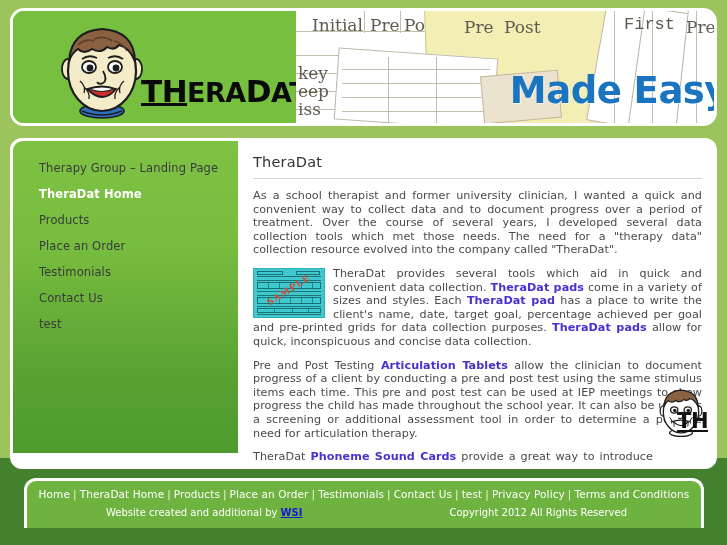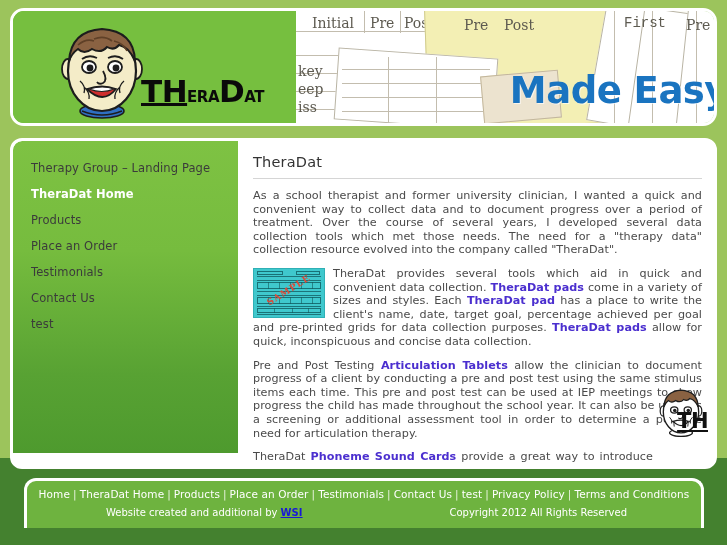--- a/index.html
+++ b/index.html
@@ -56,21 +56,21 @@
   #wordmark {
     position: absolute;
     left: 128px; top: 62px;
     color: #0a0a0a;
     font-family: "DejaVu Sans", "Liberation Sans", sans-serif;
     font-weight: bold;
     letter-spacing: -0.5px;
     white-space: nowrap;
   }
   #wordmark .big { font-size: 31px; }
-  #wordmark .small { font-size: 15px; }
+  #wordmark .small { font-size: 27px; }
   #wordmark .ul { text-decoration: underline; text-underline-offset: 1px; }
 
   
   #header-right {
     position: absolute;
     left: 283px; top: 0;
     width: 438px; height: 112px;
     overflow: hidden;
     background: #fdfdf6;
   }
@@ -88,21 +88,21 @@
   }
   .rule-v {
     position: absolute;
     background: #c3bdae;
     width: 1px;
   }
   .hdrword {
     position: absolute;
     font-family: "DejaVu Serif", "Liberation Serif", serif;
     color: #5d5a50;
-    font-size: 14px;
+    font-size: 17px;
     white-space: nowrap;
   }
   #banner-text {
     position: absolute;
     left: 0; top: 0;
     width: 438px; height: 112px;
   }
   .bt-line {
     position: absolute;
     font-family: "DejaVu Sans", "Liberation Sans", sans-serif;
@@ -135,20 +135,21 @@
     padding-top: 14px;
   }
   .nav-item {
     display: block;
     padding: 6px 0 6px 18px;
     color: #3b3b3b;
     font-size: 11.5px;
     text-decoration: none;
     line-height: 14px;
     letter-spacing: 0.1px;
+    margin-left: 8px;
   }
   .nav-item.active {
     color: #ffffff;
     font-weight: bold;
   }
 
   
   #main {
     position: absolute;
     left: 232px; top: 0;

